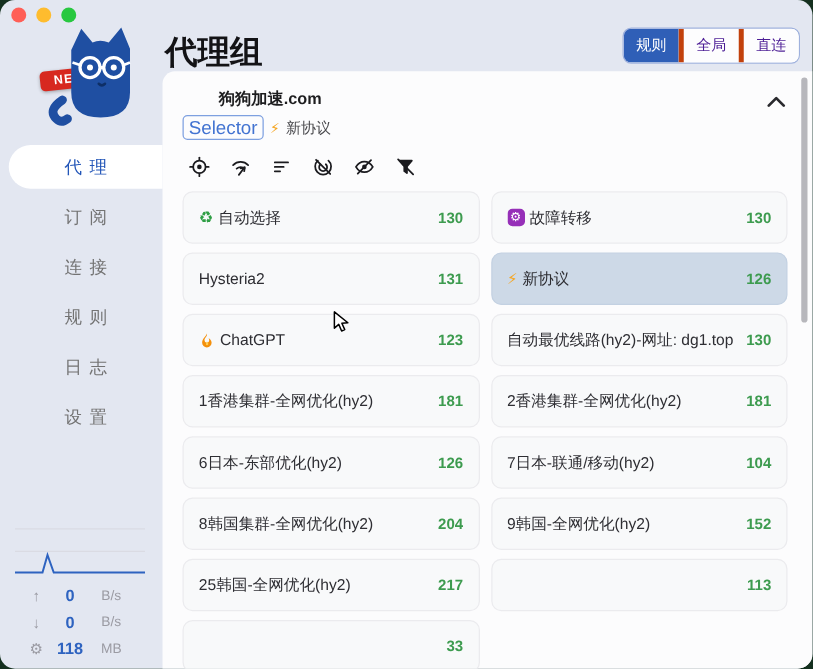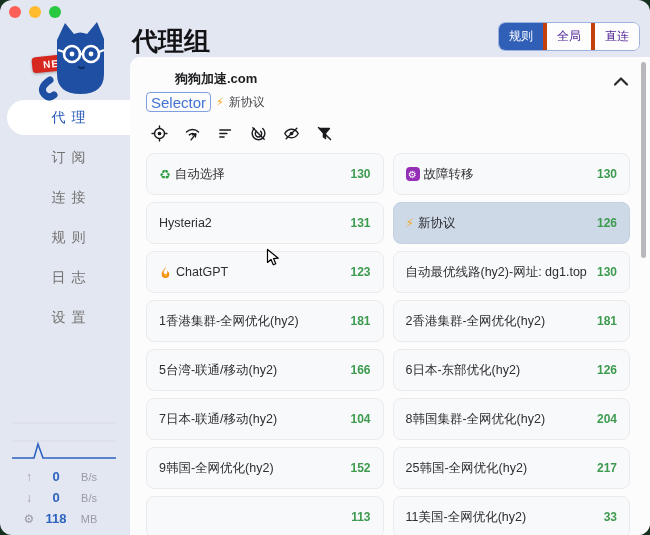--- a/index.html
+++ b/index.html
@@ -22,21 +22,21 @@
   .page-title{position:absolute;left:132px;top:24px;margin:0;font-size:26px;font-weight:700;color:#131316;z-index:6;}
   .mode-switcher{position:absolute;right:10px;top:22px;display:flex;border:1px solid #9fb1dd;
     border-radius:7px;overflow:hidden;background:#fdfdfe;z-index:6;}
   .mode-tab{border:none;background:#fdfdfe;color:#4c1d95;font-size:12px;padding:5px 10px;
     font-family:inherit;cursor:pointer;border-left:4px solid #c2410c;}
   .mode-tab:first-child{border-left:none;}
   .mode-tab.active{background:#2f5fb7;color:#fff;}
 
   
   .sidebar{position:absolute;left:0;top:0;width:130px;height:535px;z-index:4;}
-  .nav{position:absolute;top:100px;left:0;right:0;}
+  .nav{position:absolute;top:116px;left:0;right:0;}
   .nav-item{height:35px;line-height:35px;margin:0 0 5px 7px;text-align:center;
     font-size:14px;letter-spacing:6px;padding-left:6px;color:#737373;cursor:pointer;}
   .nav-item.active{background:#fff;border-radius:18px 0 0 18px;color:#2356b8;font-weight:500;}
 
   .traffic{position:absolute;left:0;bottom:6px;width:130px;}
   .spark{display:block;margin:0 0 4px 12px;}
   .stat-row{display:flex;align-items:center;height:21px;padding:0 26px 0 20px;}
   .stat-icon{width:18px;color:#9b9ba3;font-size:12px;text-align:center;}
   .stat-value{flex:1;text-align:center;color:#2e63c0;font-size:13px;font-weight:bold;}
   .stat-unit{width:30px;text-align:center;color:#9b9ba3;font-size:11px;}
@@ -256,26 +256,20 @@
           <span class="latency">181</span>
         </div>
         <div class="card">
           <span class="card-name">
             <span>2香港集群-全网优化(hy2)</span>
           </span>
           <span class="latency">181</span>
         </div>
         <div class="card">
           <span class="card-name">
-            <span>5台湾-联通/移动(hy2)</span>
-          </span>
-          <span class="latency">166</span>
-        </div>
-        <div class="card">
-          <span class="card-name">
             <span>6日本-东部优化(hy2)</span>
           </span>
           <span class="latency">126</span>
         </div>
         <div class="card">
           <span class="card-name">
             <span>7日本-联通/移动(hy2)</span>
           </span>
           <span class="latency">104</span>
         </div>
@@ -294,23 +288,20 @@
         <div class="card">
           <span class="card-name">
             <span>25韩国-全网优化(hy2)</span>
           </span>
           <span class="latency">217</span>
         </div>
         <div class="card">
           <span class="latency">113</span>
         </div>
         <div class="card">
-          <span class="card-name">
-            <span>11美国-全网优化(hy2)</span>
-          </span>
           <span class="latency">33</span>
         </div>
       </div>
     <div class="scroll-thumb"></div>
   </main>
 
   <svg class="cursor" width="16" height="19" viewBox="0 0 16 19">
     <path d="M1.5 1.5 L1.5 14.5 L5 11.5 L7.3 16.8 L9.8 15.7 L7.5 10.6 L12.3 10.2 Z" fill="#fff" stroke="#000" stroke-width="1.2" stroke-linejoin="round"></path>
   </svg>
 </div>

